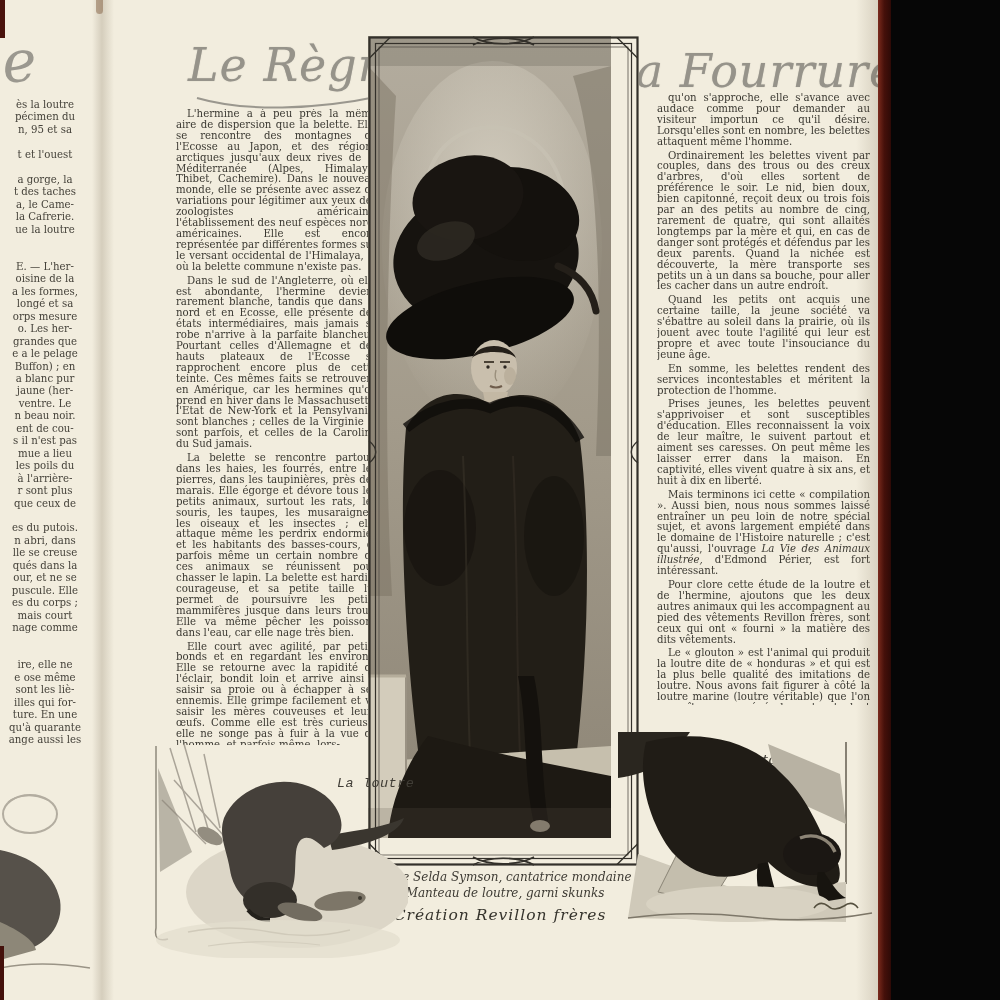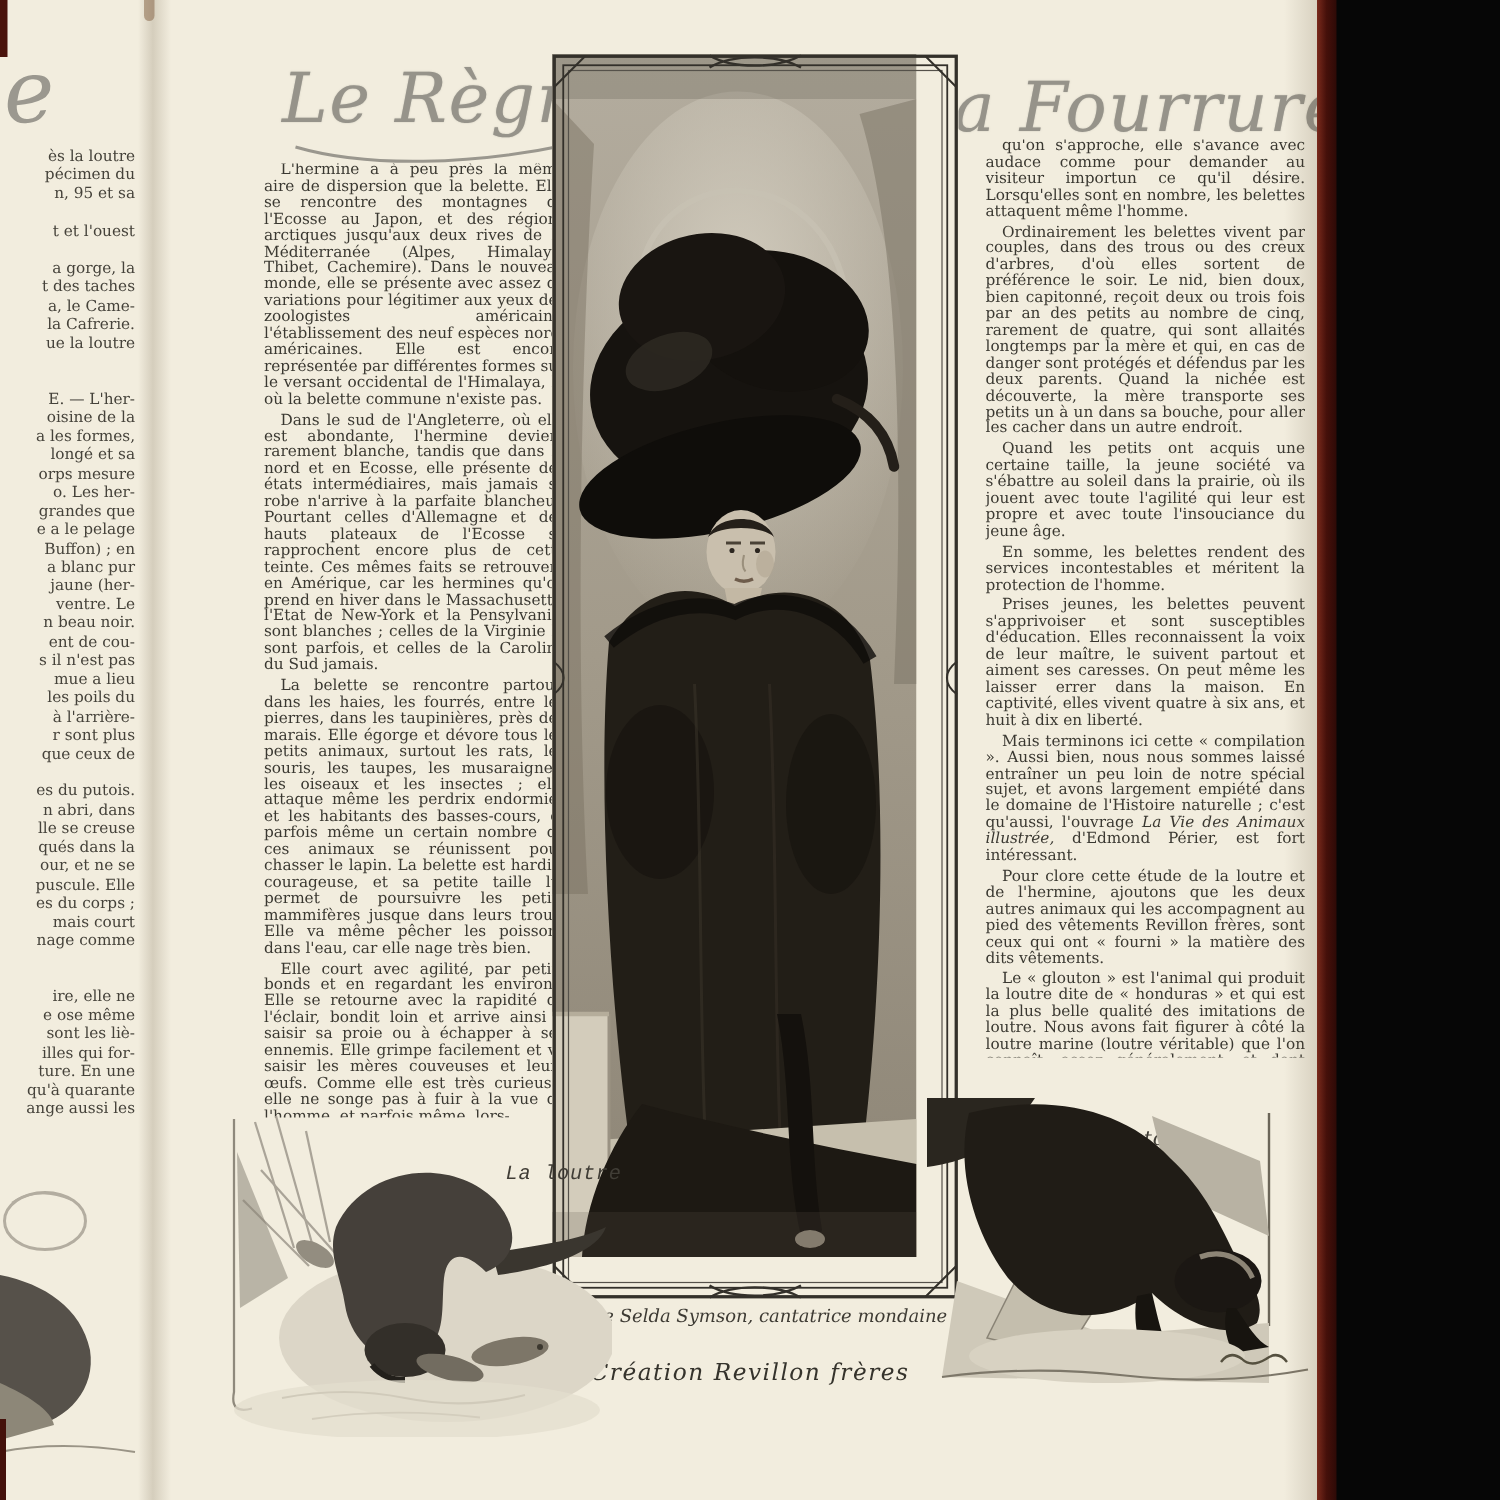--- a/index.html
+++ b/index.html
@@ -14,21 +14,21 @@
   .red-sliver-bottom{position:absolute;left:0;top:946px;width:4px;height:54px;background:#44110b;}
   .fold{position:absolute;left:92px;top:0;width:22px;height:1000px;
         background:linear-gradient(90deg,rgba(0,0,0,0),rgba(110,95,70,.22) 45%,rgba(0,0,0,0));}
   .fold-nick{position:absolute;left:96px;top:0;width:7px;height:14px;background:#8a6a4c;opacity:.55;border-radius:0 0 4px 4px;}
   .page-curve{position:absolute;left:856px;top:0;width:22px;height:1000px;
         background:linear-gradient(90deg,rgba(0,0,0,0),rgba(100,85,60,.18));}
 
   
   .prev-glyph{position:absolute;left:2px;top:26px;width:70px;font-style:italic;
               font-size:58px;color:#9b988f;transform:rotate(-4deg);}
-  .prev-lines{position:absolute;left:0;top:99px;width:90px;text-align:right;
+  .prev-lines{position:absolute;left:0;top:99px;width:90px;text-align:center;
               font-size:10.2px;line-height:12.45px;color:#45423a;white-space:pre-line;}
 
   
   .title{position:absolute;font-style:italic;color:#96938a;font-size:46px;
          white-space:nowrap;letter-spacing:1px;text-shadow:0 0 1px rgba(150,147,138,.55);}
   .title-left{left:188px;top:38px;}
   .title-right{left:620px;top:44px;}
   .title-swash{position:absolute;left:195px;top:92px;}
 
   
@@ -225,20 +225,21 @@
       <path d="M105,1 C120,10 150,10 166,1 M105,9 C120,0 150,0 166,9" fill="none" stroke="#33302a" stroke-width="1.6"></path>
       <path d="M105,821 C120,830 150,830 166,821 M105,829 C120,820 150,820 166,829" fill="none" stroke="#33302a" stroke-width="1.6"></path>
       <path d="M1,405 C10,412 10,420 1,427 M270,405 C261,412 261,420 270,427" fill="none" stroke="#33302a" stroke-width="1.3"></path>
     </svg>
   </div>
 
   <div class="cap cap-loutre">La loutre</div>
   <div class="cap cap-glouton">Le glouton</div>
   <div class="photo-caption">
     <div>Mme Selda Symson, cantatrice mondaine</div>
+    <div>Manteau de loutre, garni skunks</div>
   </div>
   <div class="creation">Création Revillon frères</div>
 
   <svg class="illus illus-loutre" width="260" height="218" viewBox="0 0 260 218">
     <path d="M8,6 V188 Q5,203 20,199" fill="none" stroke="#8f897c" stroke-width="1.5"></path>
     <g stroke="#aaa498" stroke-width="1.5" fill="none">
       <path d="M22,8 L48,92"></path>
         <path d="M36,4 L62,96"></path>
         <path d="M56,14 L72,88"></path>
       <path d="M26,40 L76,96"></path>

